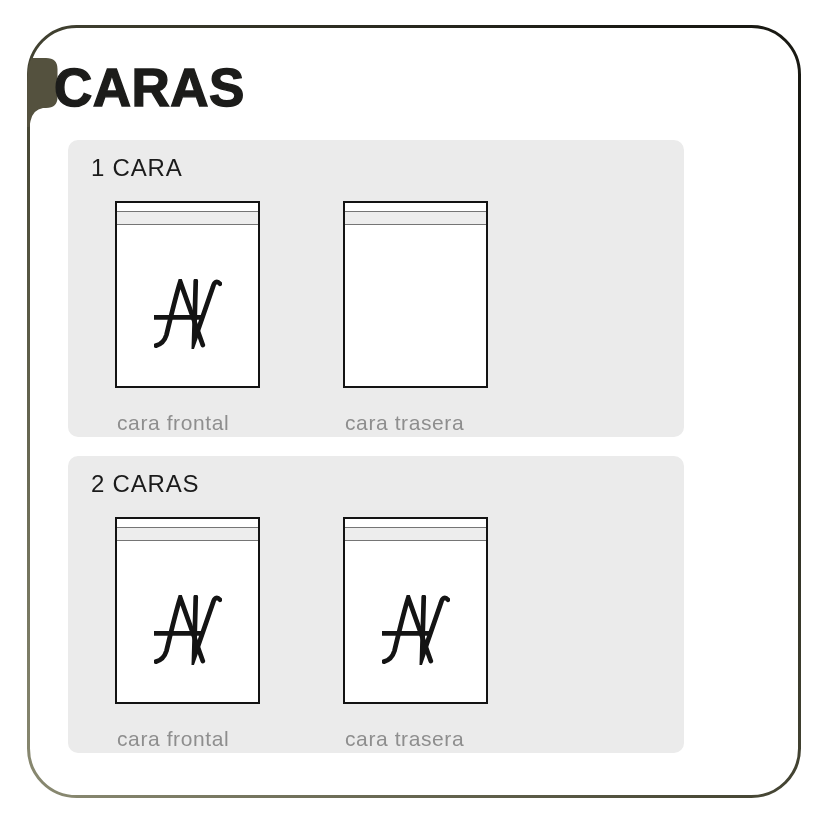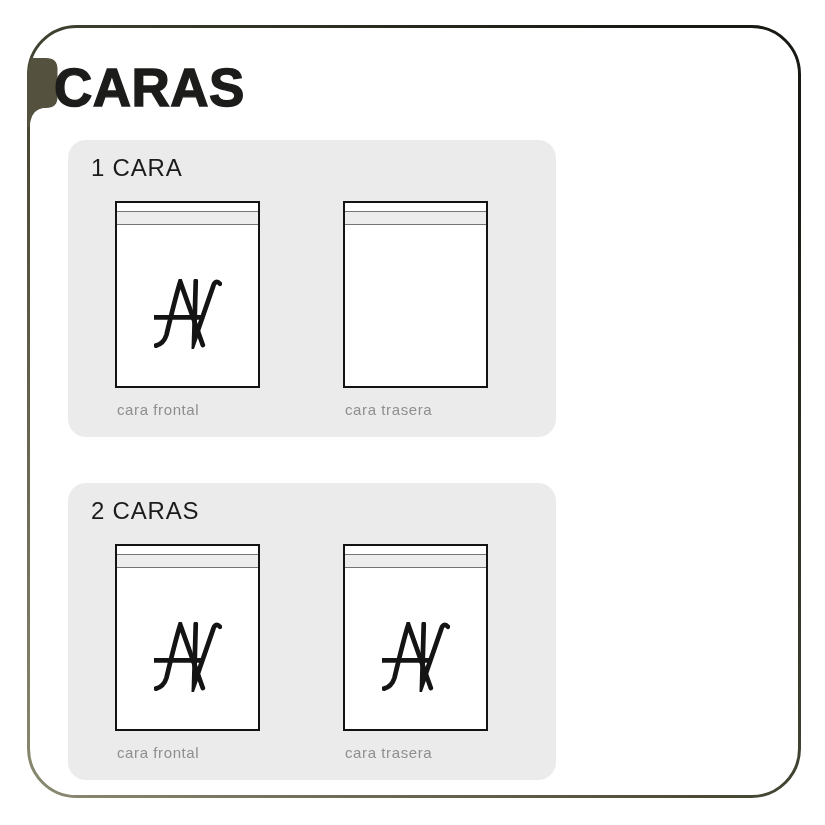--- a/index.html
+++ b/index.html
@@ -9,25 +9,25 @@
   .frame-svg { position:absolute; left:0; top:0; width:825px; height:825px; pointer-events:none; }
 
   .page-title {
     position:absolute; left:54px; top:61px;
     font-size:53px; font-weight:900; line-height:1;
     letter-spacing:0.5px; color:#1c1c1a;
     -webkit-text-stroke:1.4px #1c1c1a;
   }
 
   .section-card {
-    position:absolute; left:68px; width:488px; height:297px;
-    background:#ebebeb; border-radius:18px;
+    position:absolute; left:68px; width:616px; height:297px;
+    background:#ebebeb; border-radius:10px;
   }
   .section-card.first  { top:140px; }
-  .section-card.second { top:456px;margin-top:27px; }
+  .section-card.second { top:456px; }
 
   .section-heading {
     position:absolute; left:23px; top:15px;
     font-size:24px; line-height:1.1; letter-spacing:0.8px; color:#1b1b1b;
   }
 
   .bag {
     position:absolute; top:61px; width:145px; height:187px;
     background:#ffffff; border:2.5px solid #131313; box-sizing:border-box;
   }
@@ -39,22 +39,22 @@
     background:#ededed;
     border-top:1px solid #757575; border-bottom:1px solid #757575;
   }
 
   .bag-logo {
     position:absolute; left:50%; top:76px; transform:translateX(-50%);
     width:68px; height:70px;
   }
 
   .bag-caption {
-    position:absolute; top:261px;
-    font-size:15px; line-height:1.2; letter-spacing:0.6px; color:#8e8e8e;
+    position:absolute; top:270px;
+    font-size:21px; line-height:1.2; letter-spacing:0.6px; color:#8e8e8e;
   }
   .bag-caption.pos-1 { left:49px; }
   .bag-caption.pos-2 { left:277px; }
 </style>
 </head>
 <body>
 
 <div class="page">
 
   <svg class="frame-svg" width="825" height="825" viewBox="0 0 825 825">

